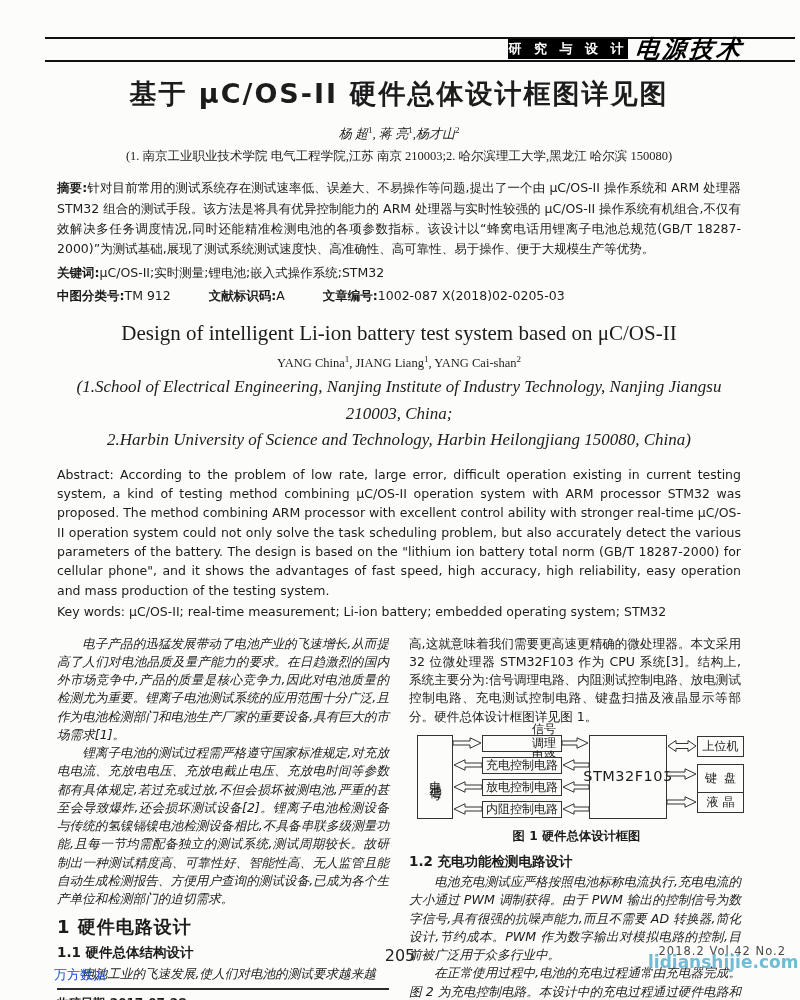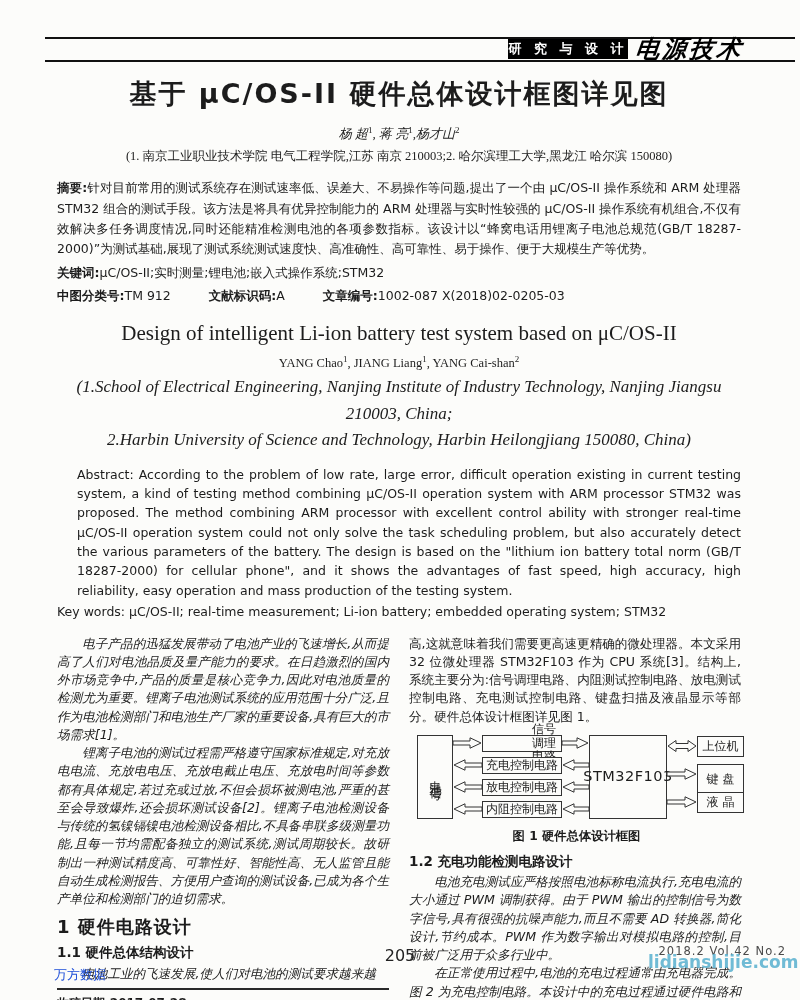--- a/index.html
+++ b/index.html
@@ -42,21 +42,21 @@
   .meta-row .pair { margin-right:34px;text-align:right; }
   .title-en {
     text-align:center; margin-top:15px; font-size:21px; font-weight:normal;
     font-family:"Liberation Serif", serif;
   }
   .authors-en { text-align:center; margin-top:8px; font-size:12.5px; font-family:"Liberation Serif", serif; }
   .affil-en {
     text-align:center; font-size:17px; line-height:1.55;
     font-family:"Liberation Serif", serif; font-style:italic; margin-top:3px;
   }
-  .abstract-en { margin-top:11px; font-size:12.5px; line-height:1.55; text-align:justify;margin-left:20px; }
+  .abstract-en { margin-top:11px; font-size:12.5px; line-height:1.55; text-align:justify; }
   .kw-en { margin-top:2px; font-size:12.5px; line-height:1.55; }
   
   .columns { display:flex; gap:20px; margin-top:13px; }
   .col { width:332px; font-size:12.6px; line-height:1.45; text-align:justify; }
   .col p.bp { text-indent:2em;font-style:italic; }
   .col h2 {
     font-size:18px; font-weight:bold; margin:6px 0 3px; text-align:left; letter-spacing:1px;
   }
   .col h3 { font-size:13.5px; font-weight:bold; margin:3px 0 2px; }
   .footnote {
@@ -103,21 +103,21 @@
 
     <p class="kw-row"><b>关键词:</b><span>μC/OS-II;实时测量;锂电池;嵌入式操作系统;STM32</span></p>
     <p class="meta-row">
       <span class="pair"><b>中图分类号:</b><span>TM 912</span></span>
       <span class="pair"><b>文献标识码:</b><span>A</span></span>
       <span class="pair"><b>文章编号:</b><span>1002-087 X(2018)02-0205-03</span></span>
     </p>
 
     <h2 class="title-en">Design of intelligent Li-ion battery test system based on μC/OS-II</h2>
     <div class="authors-en">
-      <span><span>YANG Chao</span><sup>1</sup></span><span><span>, JIANG Liang</span><sup>1</sup></span><span><span>, YANG Cai-shan</span><sup>2</sup></span>
+      <span><span>YANG China</span><sup>1</sup></span><span><span>, JIANG Liang</span><sup>1</sup></span><span><span>, YANG Cai-shan</span><sup>2</sup></span>
     </div>
     <div class="affil-en">
       <div>(1.School of Electrical Engineering, Nanjing Institute of Industry Technology, Nanjing Jiangsu 210003, China;</div>
       <div>2.Harbin University of Science and Technology, Harbin Heilongjiang 150080, China)</div>
     </div>
 
     <p class="abstract-en"><span>Abstract: </span><span>According to the problem of low rate, large error, difficult operation existing in current testing system, a kind of testing method combining μC/OS-II operation system with ARM processor STM32 was proposed.  The method combining ARM processor with excellent control ability with stronger real-time μC/OS-II operation system could not only solve the task scheduling problem, but also accurately detect the various parameters of the battery. The design is based on the "lithium ion battery total norm (GB/T 18287-2000) for cellular phone", and it shows the advantages of fast speed, high accuracy, high reliability, easy operation and mass production of the testing system.</span></p>
     <p class="kw-en"><span>Key words: </span><span>μC/OS-II; real-time measurement; Li-ion battery; embedded operating system; STM32</span></p>
 
     <div class="columns">
@@ -141,21 +141,21 @@
           <div class="box battery" style="left:8px;top:2px;width:36px;height:84px;">电池信号</div>
 
           <div class="box" style="left:73px;top:2px;width:80px;height:17px;padding-left:44px;">信号调理电路</div>
           <div class="box" style="left:73px;top:24px;width:80px;height:17px;">充电控制电路</div>
           <div class="box" style="left:73px;top:46px;width:80px;height:17px;">放电控制电路</div>
           <div class="box" style="left:73px;top:68px;width:80px;height:17px;">内阻控制电路</div>
 
           <div class="box cpu" style="left:180px;top:2px;width:78px;height:84px;">STM32F103</div>
 
           <div class="box" style="left:288px;top:3px;width:47px;height:21px;">上位机</div>
-          <div class="box" style="left:288px;top:31px;width:47px;height:32px;">键  盘</div>
+          <div class="box" style="left:288px;top:31px;width:47px;height:32px;font-family:Liberation Mono, monospace;">键  盘</div>
           <div class="box" style="left:288px;top:59px;width:47px;height:21px;">液  晶</div>
 
           <span class="arr" style="left:44px;top:4.5px;"><svg width="29" height="12" viewBox="0 0 29 12">
                 <polygon points="0,4 17,4 17,0.8 28,6 17,11.2 17,8 0,8" fill="#fcfcfa" stroke="#333" stroke-width="1"></polygon>
               </svg></span>
           <span class="arr" style="left:44px;top:26.5px;"><svg width="29" height="12" viewBox="0 0 29 12">
                 <polygon points="29,4 12,4 12,0.8 1,6 12,11.2 12,8 29,8" fill="#fcfcfa" stroke="#333" stroke-width="1"></polygon>
               </svg></span>
           <span class="arr" style="left:44px;top:48.5px;"><svg width="29" height="12" viewBox="0 0 29 12">
                 <polygon points="29,4 12,4 12,0.8 1,6 12,11.2 12,8 29,8" fill="#fcfcfa" stroke="#333" stroke-width="1"></polygon>

